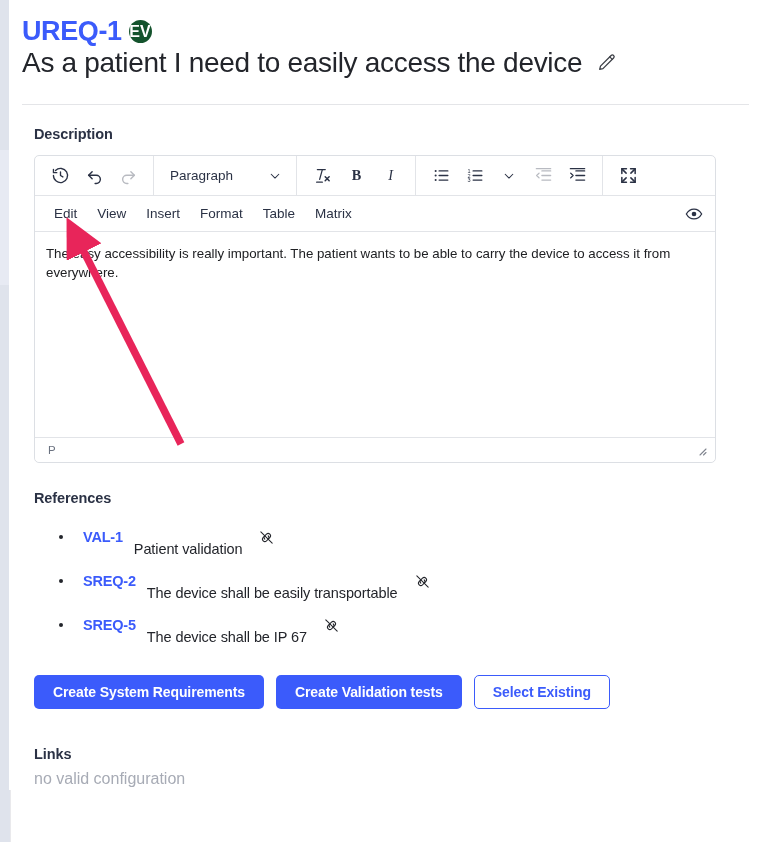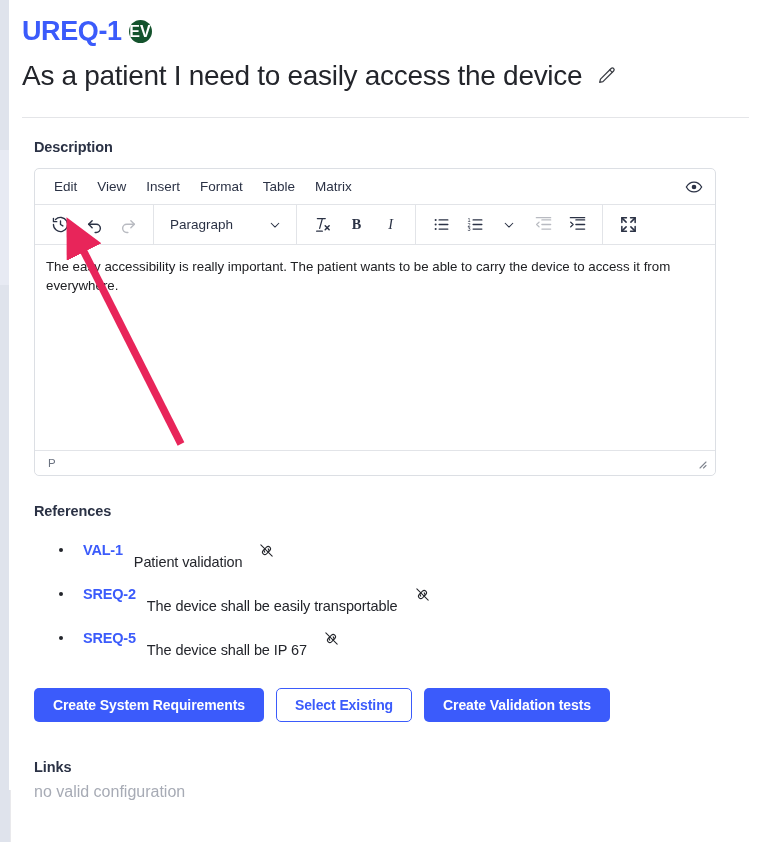--- a/index.html
+++ b/index.html
@@ -38,21 +38,21 @@
   #req-id {
     font-size: 27px; font-weight: bold; color: #3b5bfb;
     letter-spacing: -0.4px; line-height: 1;
   }
   #owner-avatar {
     width: 23px; height: 23px; border-radius: 50%;
     background: #14532d; color: #ffffff;
     font-size: 16px; font-weight: bold; letter-spacing: 0.3px;
     display: flex; align-items: center; justify-content: center;
   }
-  #title-row { display: flex; align-items: center; gap: 14px; margin-top: 15px; }
+  #title-row { display: flex; align-items: center; gap: 14px; margin-top: 2px; }
   #req-title {
     font-size: 28px; color: #23252b; font-weight: normal;
     letter-spacing: -0.3px; line-height: 1.15;
   }
   #edit-title-icon { width: 22px; height: 22px; cursor: pointer; flex: none; }
   #header-rule {
     margin-top: 25px; height: 1px; background: #e4e5e8; width: 100%;
   }
 
   
@@ -180,134 +180,134 @@
     </div>
 
     <div id="header-rule"></div>
   </div>
 
   <div id="body-area">
 
     <div class="section-heading">Description</div>
 
     <div id="editor">
+
+      <div id="toolbar">
+
+        <div class="tool-group">
+          <div class="tool-btn">
+            <svg width="19" height="19" viewBox="0 0 24 24" fill="none" stroke="#2b3245" stroke-width="1.7" stroke-linecap="round" stroke-linejoin="round">
+              <path d="M3.1 12a8.9 8.9 0 1 0 2.6-6.3"></path>
+              <path d="M3.1 4.2v4.2h4.2"></path>
+              <path d="M12 7.6V12l3 1.8"></path>
+            </svg>
+          </div>
+          <div class="tool-btn">
+            <svg width="19" height="19" viewBox="0 0 24 24" fill="none" stroke="#2b3245" stroke-width="1.8" stroke-linecap="round" stroke-linejoin="round">
+              <path d="M9 7.2 4.6 11.6 9 16"></path>
+              <path d="M4.6 11.6h9.6a5.2 5.2 0 0 1 0 10.4h-1.4"></path>
+            </svg>
+          </div>
+          <div class="tool-btn disabled">
+            <svg width="19" height="19" viewBox="0 0 24 24" fill="none" stroke="#2b3245" stroke-width="1.8" stroke-linecap="round" stroke-linejoin="round">
+              <path d="M15 7.2 19.4 11.6 15 16"></path>
+              <path d="M19.4 11.6H9.8a5.2 5.2 0 0 0 0 10.4h1.4"></path>
+            </svg>
+          </div>
+        </div>
+
+        <div class="tool-group">
+          <div id="paragraph-select">
+            <span>Paragraph</span>
+            <svg width="14" height="14" viewBox="0 0 24 24" fill="none" stroke="#2b3245" stroke-width="1.8" stroke-linecap="round" stroke-linejoin="round">
+              <path d="M5.5 9 12 15.5 18.5 9"></path>
+            </svg>
+          </div>
+        </div>
+
+        <div class="tool-group">
+          <div class="tool-btn">
+            <svg width="19" height="19" viewBox="0 0 24 24" fill="none" stroke="#2b3245" stroke-width="1.6" stroke-linecap="round">
+              <path d="M5.5 4.5h10"></path>
+              <path d="M11.8 4.5 8.4 17"></path>
+              <path d="M4.6 20.4h7.2"></path>
+              <path d="M15.4 13.6l5 5M20.4 13.6l-5 5" stroke-width="1.9"></path>
+            </svg>
+          </div>
+          <div class="tool-btn">
+            <svg width="19" height="19" viewBox="0 0 24 24">
+                <text x="12" y="18" text-anchor="middle" font-family="Liberation Serif, serif" font-size="18" font-weight="bold" fill="#2b3245">B</text>
+              </svg>
+          </div>
+          <div class="tool-btn">
+            <svg width="19" height="19" viewBox="0 0 24 24">
+                <text x="12" y="18" text-anchor="middle" font-family="Liberation Serif, serif" font-size="18" font-style="italic" fill="#2b3245">I</text>
+              </svg>
+          </div>
+        </div>
+
+        <div class="tool-group">
+          <div class="tool-btn">
+            <svg width="19" height="19" viewBox="0 0 24 24" fill="none" stroke="#2b3245" stroke-width="1.7" stroke-linecap="round">
+              <path d="M9 6.2h11M9 12h11M9 17.8h11"></path>
+              <circle cx="4.6" cy="6.2" r="1.3" fill="#2b3245" stroke="none"></circle>
+              <circle cx="4.6" cy="12" r="1.3" fill="#2b3245" stroke="none"></circle>
+              <circle cx="4.6" cy="17.8" r="1.3" fill="#2b3245" stroke="none"></circle>
+            </svg>
+          </div>
+          <div class="tool-btn">
+            <svg width="19" height="19" viewBox="0 0 24 24" fill="none" stroke="#2b3245" stroke-width="1.7" stroke-linecap="round">
+              <path d="M9 6.2h11M9 12h11M9 17.8h11"></path>
+              <text x="2" y="8.6" font-family="Liberation Sans, sans-serif" font-size="7" fill="#2b3245" stroke="none">1</text>
+              <text x="2" y="14.6" font-family="Liberation Sans, sans-serif" font-size="7" fill="#2b3245" stroke="none">2</text>
+              <text x="2" y="20.4" font-family="Liberation Sans, sans-serif" font-size="7" fill="#2b3245" stroke="none">3</text>
+            </svg>
+          </div>
+          <div class="tool-btn">
+            <svg width="14" height="14" viewBox="0 0 24 24" fill="none" stroke="#2b3245" stroke-width="1.8" stroke-linecap="round" stroke-linejoin="round">
+              <path d="M5.5 9 12 15.5 18.5 9"></path>
+            </svg>
+          </div>
+          <div class="tool-btn disabled">
+            <svg width="19" height="19" viewBox="0 0 24 24" fill="none" stroke="#2b3245" stroke-width="1.7" stroke-linecap="round" stroke-linejoin="round">
+              <path d="M10 6.2h11M10 12h11M10 17.8h11M3 3.4h18"></path>
+              <path d="M6.4 9 3.4 12l3 3"></path>
+            </svg>
+          </div>
+          <div class="tool-btn">
+            <svg width="19" height="19" viewBox="0 0 24 24" fill="none" stroke="#2b3245" stroke-width="1.7" stroke-linecap="round" stroke-linejoin="round">
+              <path d="M10 6.2h11M10 12h11M10 17.8h11M3 3.4h18"></path>
+              <path d="M3.4 9 6.4 12l-3 3"></path>
+            </svg>
+          </div>
+        </div>
+
+        <div class="tool-group last">
+          <div class="tool-btn">
+            <svg width="19" height="19" viewBox="0 0 24 24" fill="none" stroke="#2b3245" stroke-width="1.9" stroke-linecap="round" stroke-linejoin="round">
+              <path d="M9.4 3.6H3.6v5.8M14.6 3.6h5.8v5.8M9.4 20.4H3.6v-5.8M14.6 20.4h5.8v-5.8"></path>
+              <path d="M3.6 3.6 9 9M20.4 3.6 15 9M3.6 20.4 9 15M20.4 20.4 15 15"></path>
+            </svg>
+          </div>
+        </div>
+      </div>
 
       <div id="menubar">
         <div class="menu-item">Edit</div>
         <div class="menu-item">View</div>
         <div class="menu-item">Insert</div>
         <div class="menu-item">Format</div>
         <div class="menu-item">Table</div>
         <div class="menu-item">Matrix</div>
         <svg id="preview-eye" viewBox="0 0 24 24" fill="none" stroke="#2b3245" stroke-width="1.7">
           <path d="M1.8 12S5.5 5.4 12 5.4 22.2 12 22.2 12 18.5 18.6 12 18.6 1.8 12 1.8 12z"></path>
           <circle cx="12" cy="12" r="3.1" fill="#2b3245" stroke="none"></circle>
         </svg>
       </div>
 
-      <div id="toolbar">
-
-        <div class="tool-group">
-          <div class="tool-btn">
-            <svg width="19" height="19" viewBox="0 0 24 24" fill="none" stroke="#2b3245" stroke-width="1.7" stroke-linecap="round" stroke-linejoin="round">
-              <path d="M3.1 12a8.9 8.9 0 1 0 2.6-6.3"></path>
-              <path d="M3.1 4.2v4.2h4.2"></path>
-              <path d="M12 7.6V12l3 1.8"></path>
-            </svg>
-          </div>
-          <div class="tool-btn">
-            <svg width="19" height="19" viewBox="0 0 24 24" fill="none" stroke="#2b3245" stroke-width="1.8" stroke-linecap="round" stroke-linejoin="round">
-              <path d="M9 7.2 4.6 11.6 9 16"></path>
-              <path d="M4.6 11.6h9.6a5.2 5.2 0 0 1 0 10.4h-1.4"></path>
-            </svg>
-          </div>
-          <div class="tool-btn disabled">
-            <svg width="19" height="19" viewBox="0 0 24 24" fill="none" stroke="#2b3245" stroke-width="1.8" stroke-linecap="round" stroke-linejoin="round">
-              <path d="M15 7.2 19.4 11.6 15 16"></path>
-              <path d="M19.4 11.6H9.8a5.2 5.2 0 0 0 0 10.4h1.4"></path>
-            </svg>
-          </div>
-        </div>
-
-        <div class="tool-group">
-          <div id="paragraph-select">
-            <span>Paragraph</span>
-            <svg width="14" height="14" viewBox="0 0 24 24" fill="none" stroke="#2b3245" stroke-width="1.8" stroke-linecap="round" stroke-linejoin="round">
-              <path d="M5.5 9 12 15.5 18.5 9"></path>
-            </svg>
-          </div>
-        </div>
-
-        <div class="tool-group">
-          <div class="tool-btn">
-            <svg width="19" height="19" viewBox="0 0 24 24" fill="none" stroke="#2b3245" stroke-width="1.6" stroke-linecap="round">
-              <path d="M5.5 4.5h10"></path>
-              <path d="M11.8 4.5 8.4 17"></path>
-              <path d="M4.6 20.4h7.2"></path>
-              <path d="M15.4 13.6l5 5M20.4 13.6l-5 5" stroke-width="1.9"></path>
-            </svg>
-          </div>
-          <div class="tool-btn">
-            <svg width="19" height="19" viewBox="0 0 24 24">
-                <text x="12" y="18" text-anchor="middle" font-family="Liberation Serif, serif" font-size="18" font-weight="bold" fill="#2b3245">B</text>
-              </svg>
-          </div>
-          <div class="tool-btn">
-            <svg width="19" height="19" viewBox="0 0 24 24">
-                <text x="12" y="18" text-anchor="middle" font-family="Liberation Serif, serif" font-size="18" font-style="italic" fill="#2b3245">I</text>
-              </svg>
-          </div>
-        </div>
-
-        <div class="tool-group">
-          <div class="tool-btn">
-            <svg width="19" height="19" viewBox="0 0 24 24" fill="none" stroke="#2b3245" stroke-width="1.7" stroke-linecap="round">
-              <path d="M9 6.2h11M9 12h11M9 17.8h11"></path>
-              <circle cx="4.6" cy="6.2" r="1.3" fill="#2b3245" stroke="none"></circle>
-              <circle cx="4.6" cy="12" r="1.3" fill="#2b3245" stroke="none"></circle>
-              <circle cx="4.6" cy="17.8" r="1.3" fill="#2b3245" stroke="none"></circle>
-            </svg>
-          </div>
-          <div class="tool-btn">
-            <svg width="19" height="19" viewBox="0 0 24 24" fill="none" stroke="#2b3245" stroke-width="1.7" stroke-linecap="round">
-              <path d="M9 6.2h11M9 12h11M9 17.8h11"></path>
-              <text x="2" y="8.6" font-family="Liberation Sans, sans-serif" font-size="7" fill="#2b3245" stroke="none">1</text>
-              <text x="2" y="14.6" font-family="Liberation Sans, sans-serif" font-size="7" fill="#2b3245" stroke="none">2</text>
-              <text x="2" y="20.4" font-family="Liberation Sans, sans-serif" font-size="7" fill="#2b3245" stroke="none">3</text>
-            </svg>
-          </div>
-          <div class="tool-btn">
-            <svg width="14" height="14" viewBox="0 0 24 24" fill="none" stroke="#2b3245" stroke-width="1.8" stroke-linecap="round" stroke-linejoin="round">
-              <path d="M5.5 9 12 15.5 18.5 9"></path>
-            </svg>
-          </div>
-          <div class="tool-btn disabled">
-            <svg width="19" height="19" viewBox="0 0 24 24" fill="none" stroke="#2b3245" stroke-width="1.7" stroke-linecap="round" stroke-linejoin="round">
-              <path d="M10 6.2h11M10 12h11M10 17.8h11M3 3.4h18"></path>
-              <path d="M6.4 9 3.4 12l3 3"></path>
-            </svg>
-          </div>
-          <div class="tool-btn">
-            <svg width="19" height="19" viewBox="0 0 24 24" fill="none" stroke="#2b3245" stroke-width="1.7" stroke-linecap="round" stroke-linejoin="round">
-              <path d="M10 6.2h11M10 12h11M10 17.8h11M3 3.4h18"></path>
-              <path d="M3.4 9 6.4 12l-3 3"></path>
-            </svg>
-          </div>
-        </div>
-
-        <div class="tool-group last">
-          <div class="tool-btn">
-            <svg width="19" height="19" viewBox="0 0 24 24" fill="none" stroke="#2b3245" stroke-width="1.9" stroke-linecap="round" stroke-linejoin="round">
-              <path d="M9.4 3.6H3.6v5.8M14.6 3.6h5.8v5.8M9.4 20.4H3.6v-5.8M14.6 20.4h5.8v-5.8"></path>
-              <path d="M3.6 3.6 9 9M20.4 3.6 15 9M3.6 20.4 9 15M20.4 20.4 15 15"></path>
-            </svg>
-          </div>
-        </div>
-      </div>
-
       <div id="editor-content">
         <p>The easy accessibility is really important. The patient wants to be able to carry the device to access it from everywhere.</p>
       </div>
 
       <div id="editor-status">
         <span id="status-path">P</span>
         <svg id="resize-grip" viewBox="0 0 12 12" stroke="#80858f" stroke-width="1.1" stroke-linecap="round">
           <path d="M11 5 5 11M11 8.5 8.5 11"></path>
         </svg>
       </div>
@@ -348,22 +348,22 @@
             <path d="M14.4 9.6a3.4 3.4 0 0 1 0 4.8l-2.4 2.4a3.4 3.4 0 0 1-4.8-4.8l1-1"></path>
             <path d="M9.6 14.4a3.4 3.4 0 0 1 0-4.8l2.4-2.4a3.4 3.4 0 0 1 4.8 4.8l-1 1"></path>
             <path d="M4 4 20 20"></path>
           </svg>
         </li>
       </ul>
     </div>
 
     <div id="action-buttons">
       <div class="btn btn-primary">Create System Requirements</div>
+      <div class="btn btn-primary">Create Validation tests</div>
       <div class="btn btn-outline">Select Existing</div>
-      <div class="btn btn-primary">Create Validation tests</div>
     </div>
 
     <div id="links-block">
       <div class="section-heading">Links</div>
       <div id="links-empty">no valid configuration</div>
     </div>
 
   </div>
 </div>
 

